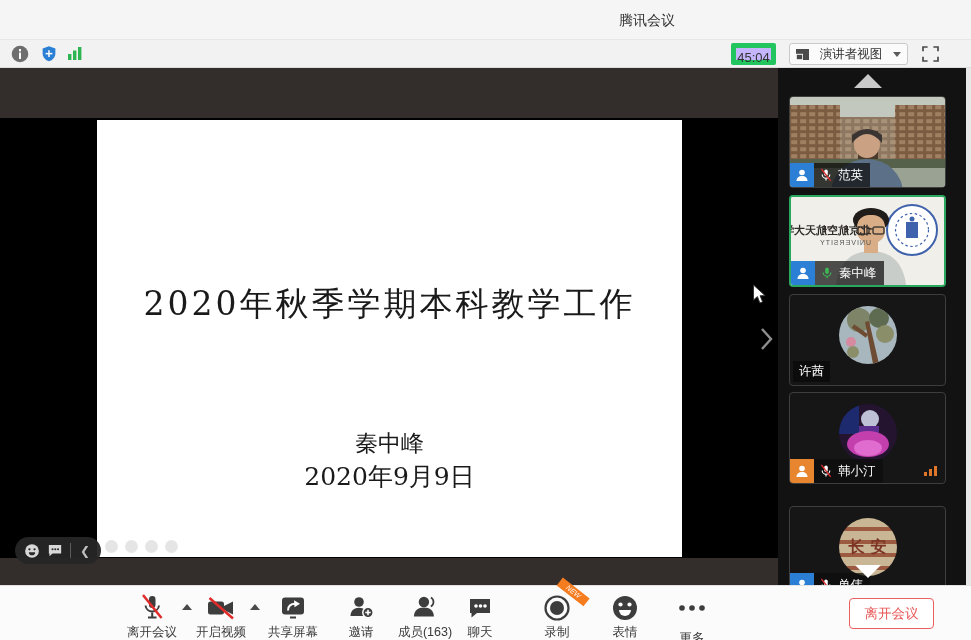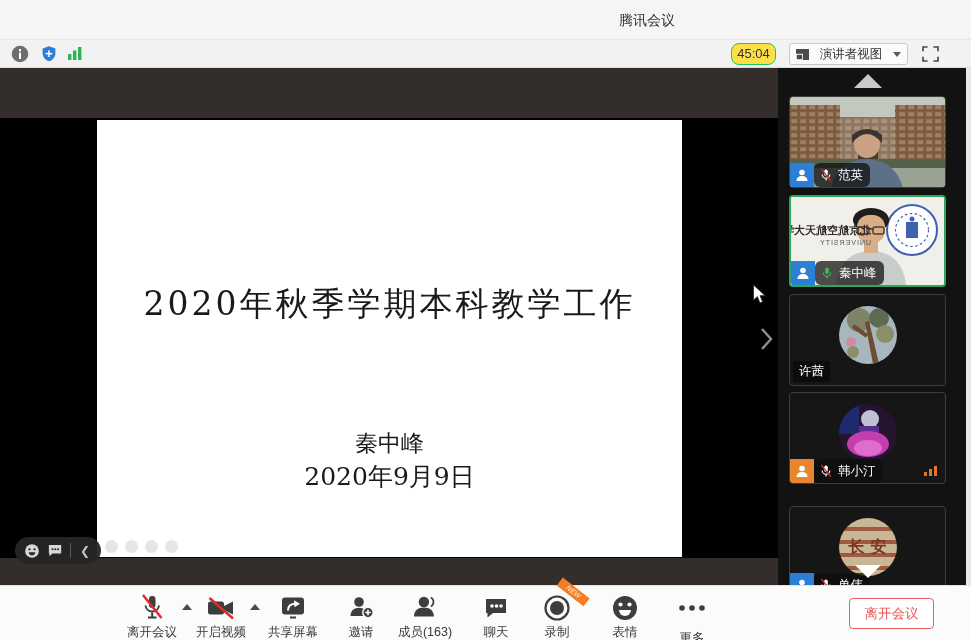--- a/index.html
+++ b/index.html
@@ -7,21 +7,21 @@
   #app { position:relative; width:971px; height:640px; background:#f5f5f5;text-decoration:underline; }
   svg { display:block; }
 
   
   .titlebar { position:absolute; left:0; top:0; width:971px; height:40px; background:#f5f5f5; border-bottom:1px solid #e6e6e6; }
   .titlebar .title { position:absolute; left:647px; top:12px; transform:translateX(-50%); font-size:14px; color:#333; }
 
   
   .topbar { position:absolute; left:0; top:40px; width:971px; height:28px; background:#f2f2f2; border-bottom:1px solid #dcdcdc; }
   .topbar .sicon { position:absolute; top:5px; cursor:pointer; }
-  .timerbox { position:absolute; left:731px; top:3px; width:45px; height:22px; border:1px solid #22c55e; border-radius:8px; background:#fde047; font-size:13px; color:#333; text-align:center; line-height:20px; }
+  .timerbox { position:absolute; left:731px; top:3px; width:45px; height:22px; border:5px solid #22c55e; border-radius:2px; background:#c4b5fd; font-size:13px; color:#333; text-align:center; line-height:20px; }
   .viewbox { position:absolute; left:789px; top:3px; width:119px; height:22px; border:1px solid #c9c9c9; border-radius:3px; background:#fbfbfb; display:flex; align-items:center; padding:0 6px; gap:5px; cursor:pointer; }
   .viewbox .vlabel { font-size:12.5px; color:#333; flex:1; text-align:center; }
   .caret-down { width:0; height:0; border-left:4px solid transparent; border-right:4px solid transparent; border-top:5px solid #5a5a5a; }
   .fsbtn { position:absolute; left:922px; top:6px; cursor:pointer; }
 
   
   .stage { position:absolute; left:0; top:68px; width:778px; height:517px; background:#000; }
   .band { position:absolute; left:0; width:778px; background:#332e2c; }
   .band.top { top:0; height:50px; }
   .band.bottom { top:490px; height:27px; }
@@ -45,21 +45,21 @@
   .scroll-up { position:absolute; left:76px; top:6px; width:0; height:0; border-left:14px solid transparent; border-right:14px solid transparent; border-bottom:14px solid #c9c9c9; cursor:pointer; }
   .scroll-down { position:absolute; left:77px; top:497px; width:0; height:0; border-left:13px solid transparent; border-right:13px solid transparent; border-top:13px solid #ffffff; cursor:pointer; z-index:5; }
 
   .tile { position:absolute; left:11px; width:157px; height:92px; background:#161616; border:1px solid #3e3e3e; border-radius:4px; overflow:hidden; cursor:pointer; }
   .tile.active { border:2px solid #2aa860; }
   .avatar { position:absolute; left:50%; top:11px; transform:translateX(-50%); width:58px; height:58px; border-radius:50%; overflow:hidden; }
   .chip-row { position:absolute; left:0; bottom:0; display:flex; align-items:stretch; height:24px; }
   .badge { width:24px; display:flex; align-items:center; justify-content:center; }
   .badge.blue { background:#2b7fd4; }
   .badge.orange { background:#e8862f; }
-  .chip { display:flex; align-items:center; gap:5px; padding:0 7px 0 5px; background:rgba(12,12,12,.72); color:#fff; font-size:12.5px; white-space:nowrap;border-radius:6px; }
+  .chip { display:flex; align-items:center; gap:5px; padding:0 7px 0 5px; background:rgba(12,12,12,.72); color:#fff; font-size:12.5px; white-space:nowrap; }
   .name-only { position:absolute; left:3px; bottom:3px; padding:2px 6px; background:rgba(10,10,10,.8); color:#fff; font-size:12.5px; }
   .netbars { position:absolute; right:8px; bottom:7px; display:flex; align-items:flex-end; gap:2px; }
   .netbars i { display:block; width:3px; background:#e0762a; }
   .mirror-lines { position:absolute; left:2px; top:26px; width:78px; transform:scaleX(-1); color:#2f2b28; line-height:1.35; pointer-events:none; }
   .mirror-l1 { font-size:11px; font-weight:bold; white-space:nowrap; }
   .mirror-l2 { font-size:7px; letter-spacing:1px; color:#555; white-space:nowrap; }
   .changan { width:100%; height:100%; background:repeating-linear-gradient(#c9b694 0 9px, #9c5a40 9px 13px); display:flex; align-items:center; justify-content:center; font-size:16px; font-weight:bold; letter-spacing:6px; color:#7c3424; text-indent:6px; }
 
   
   .bottombar { position:absolute; left:0; top:585px; width:971px; height:55px; background:#fbfbfb; border-top:1px solid #e3e3e3; }
@@ -384,21 +384,21 @@
       <span class="tb-icon">
         <svg width="28" height="27" viewBox="0 0 28 27">
             <circle cx="13" cy="8" r="5.2" fill="#3d3d3d"></circle>
             <path d="M3 22.5c0-5.8 4.2-9 10-9s10 3.2 10 9z" fill="#3d3d3d"></path>
             <path d="M20 3.5a5.2 5.2 0 0 1 0 9" fill="none" stroke="#3d3d3d" stroke-width="1.7"></path>
           </svg>
       </span>
       <span class="tb-label">成员(163)</span>
     </div>
 
-    <div class="tb-item" style="left:496px;">
+    <div class="tb-item" style="left:480px;">
       <span class="tb-icon">
         <svg width="26" height="26" viewBox="0 0 26 26">
             <path d="M3 4 h20 v14 H10 l-5.5 4.5 V18 H3 z" fill="#3d3d3d"></path>
             <circle cx="9" cy="11" r="1.8" fill="#fff"></circle>
             <circle cx="13.5" cy="11" r="1.8" fill="#fff"></circle>
             <circle cx="18" cy="11" r="1.8" fill="#fff"></circle>
           </svg>
       </span>
       <span class="tb-label">聊天</span>
     </div>

